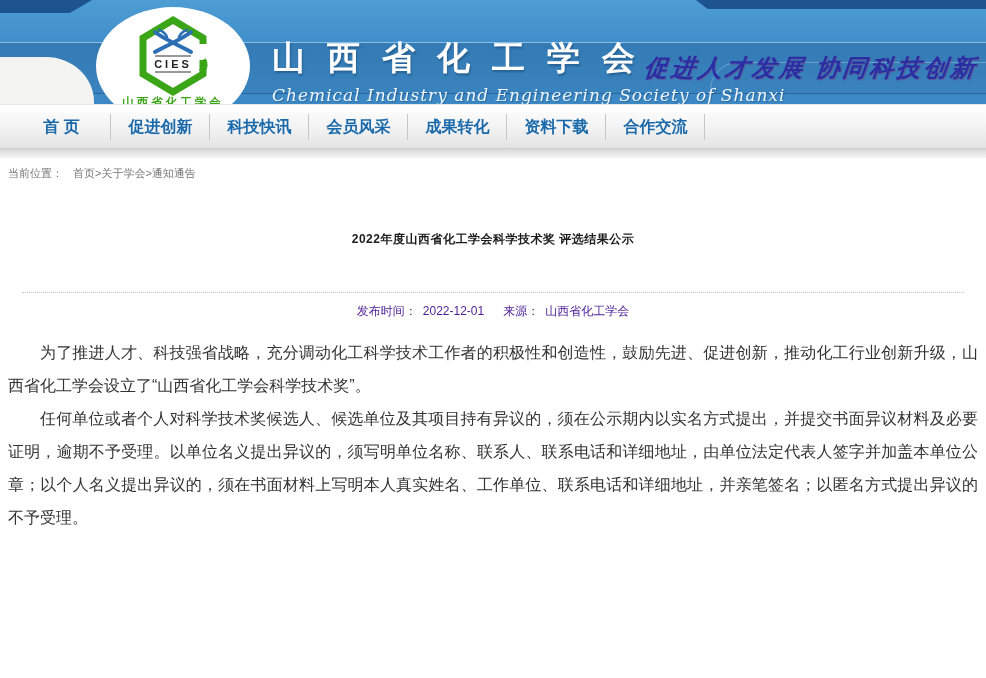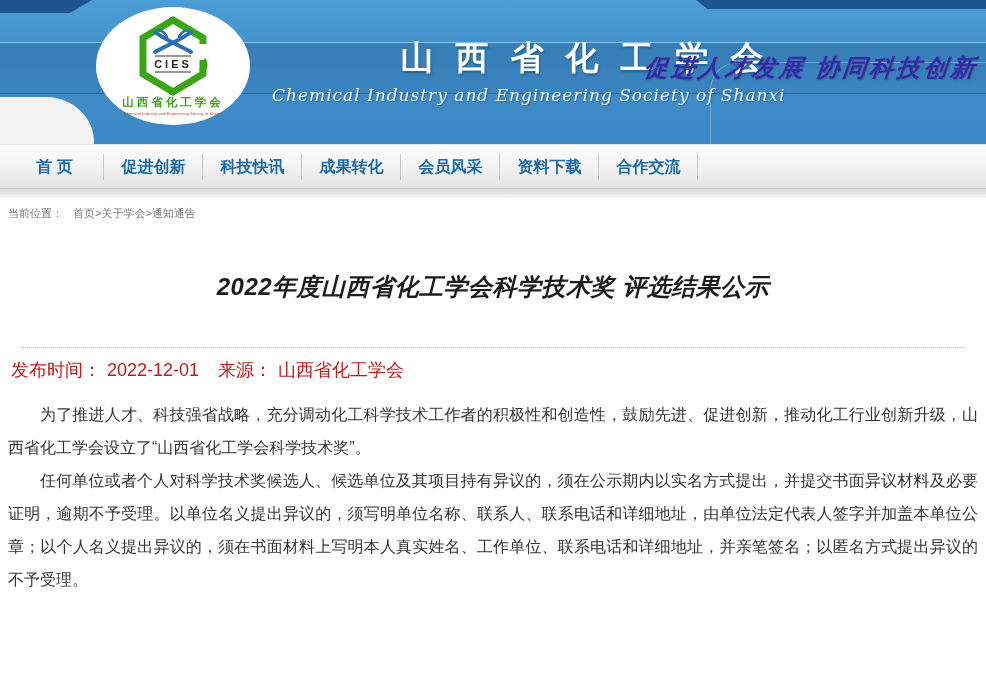--- a/index.html
+++ b/index.html
@@ -1,21 +1,21 @@
 <!DOCTYPE html>
 <html><head>
 <meta charset="utf-8">
 <style>
   * { margin:0; padding:0; box-sizing:border-box; }
   html,body { width:986px; height:678px; overflow:hidden; background:#fff;
     font-family:"Liberation Sans","DejaVu Sans",sans-serif; }
 
   
-  .header { position:relative; width:986px; height:144px;
-    background:linear-gradient(180deg,#4d9dd4 0%,#3f8dc9 45%,#3c88c4 100%); overflow:hidden;text-align:right; }
+  .header { position:relative; width:986px; height:104px;
+    background:linear-gradient(180deg,#4d9dd4 0%,#3f8dc9 45%,#3c88c4 100%); overflow:hidden; }
   .corner-left { position:absolute; top:0; left:0; width:92px; height:13px;
     background:#1d5490; clip-path:polygon(0 0,100% 0,76% 100%,0 100%); }
   .corner-right { position:absolute; top:0; right:0; width:290px; height:9px;
     background:#1d5490; clip-path:polygon(0 0,100% 0,100% 100%,4% 100%); }
   .ribbon { position:absolute; left:0; top:42px; width:986px; height:52px;
     background:linear-gradient(180deg,rgba(15,62,112,.24),rgba(15,62,112,.08));
     border-top:1px solid rgba(170,210,240,.75); border-bottom:1px solid rgba(25,75,125,.35); }
   .tab-curve { position:absolute; left:710px; top:62px; width:420px; height:120px;
     border:1px solid rgba(200,230,250,.35); border-radius:28px; }
   .white-curve { position:absolute; left:0; bottom:0; width:94px; height:47px;
@@ -31,39 +31,39 @@
     text-shadow:1px 1px 1px rgba(20,60,100,.4); }
 
   .slogan { position:absolute; right:8px; top:52px; z-index:4; font-size:24px; font-weight:bold;
     font-style:italic; letter-spacing:3px; color:#2b2da5; transform:skewX(-6deg);
     text-shadow:1px 1px 0 rgba(150,30,90,.35); white-space:nowrap; }
 
   
   .nav { position:relative; width:986px; height:45px;
     background:linear-gradient(180deg,#ffffff 0%,#f2f2f2 55%,#e3e3e3 100%);
     border-top:1px solid #e8e8e8; border-bottom:1px solid #cfcfcf;
-    display:flex; align-items:center; padding-left:5px; z-index:2; }
+    display:flex; align-items:center; padding-left:12px; z-index:2; }
   .nav-item { width:99px; line-height:44px; text-align:center; color:#1a6aab;
     font-size:16px; font-weight:bold; cursor:pointer; position:relative; white-space:nowrap; }
   .nav-item::after { content:""; position:absolute; right:0; top:9px; height:26px;
     width:1px; background:#c6c6c6; }
 
   .nav-shadow { width:986px; height:9px;
     background:linear-gradient(180deg,#d8d8d8,#f6f6f6); }
 
   
   .breadcrumb { padding:8px 8px 4px; font-size:11px; color:#777; }
   .breadcrumb .path { color:#777; cursor:pointer; margin-left:10px; }
 
   
   .article { padding:0 8px; }
-  .article-title { margin-top:46px; text-align:center; font-size:24px; font-weight:bold;
-    color:#1c1c1c; letter-spacing:.5px;font-style:italic; }
+  .article-title { margin-top:46px; text-align:center; font-size:12px; font-weight:bold;
+    color:#1c1c1c; letter-spacing:.5px; }
   .dotted-rule { margin:44px 14px 0; border:none; border-top:1px dotted #bdbdbd; height:0; }
-  .article-meta { margin-top:10px; font-size:18px; color:#b91c1c; }
+  .article-meta { margin-top:10px; text-align:center; font-size:12px; color:#4c1d95; }
   .article-meta span { margin:0 3px; }
   .article-meta .date { margin-right:16px; }
   .article-body { margin-top:16px; font-size:16px; line-height:33px; color:#333;
     text-align:justify; }
   .para { text-indent:2em; }
   .para-salutation { font-weight:bold; text-indent:0; }
 </style>
 </head>
 <body>
 
@@ -97,22 +97,22 @@
     <div class="brand-en">Chemical Industry and Engineering Society of Shanxi</div>
   </div>
 
   <div class="slogan">促进人才发展  协同科技创新</div>
 </div>
 
 <div class="nav">
   <div class="nav-item">首 页</div>
   <div class="nav-item">促进创新</div>
   <div class="nav-item">科技快讯</div>
+  <div class="nav-item">会员风采</div>
   <div class="nav-item">成果转化</div>
-  <div class="nav-item">会员风采</div>
   <div class="nav-item">资料下载</div>
   <div class="nav-item">合作交流</div>
 </div>
 <div class="nav-shadow"></div>
 
 <div class="breadcrumb">
   <span>当前位置：</span><span class="path">首页&gt;关于学会&gt;通知通告</span>
 </div>
 
 <div class="article">

